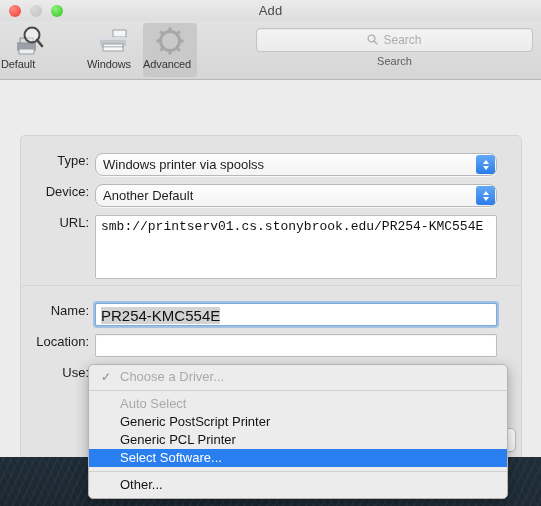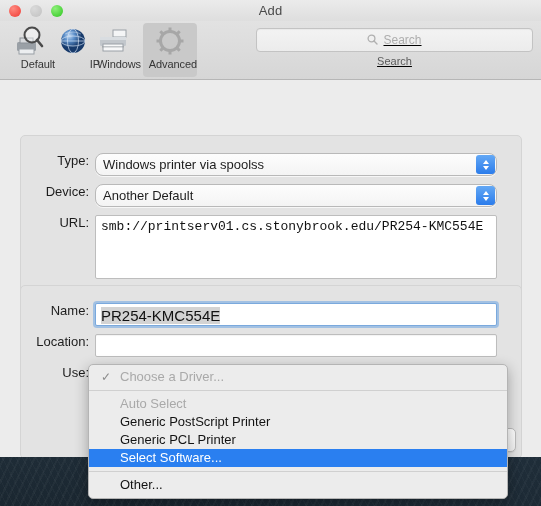--- a/index.html
+++ b/index.html
@@ -72,21 +72,21 @@
     left: 0; top: 21px;
     width: 541px; height: 58px;
     background: linear-gradient(#e2e2e2, #d6d6d6);
     border-bottom: 1px solid #b6b6b6;
   }
   .tb-item {
     position: absolute;
     top: 2px;
     width: 54px; height: 54px;
     border-radius: 4px;
-    text-align: right;
+    text-align: left;
   }
   .tb-item.selected { background: #c9c9c9; }
   .tb-ico {
     height: 34px;
     display: flex;
     align-items: center;
     justify-content: center;
     margin-top: 1px;
   }
   .tb-label {
@@ -94,21 +94,20 @@
     color: #353535;
     margin-top: 0px;
     letter-spacing: -.1px;
   }
 
   
   #search-group {
     position: absolute;
     left: 256px; top: 7px;
     width: 277px;
-    text-decoration: underline;
   }
   #search-field {
     position: relative;
     height: 22px;
     border-radius: 4px;
     background: linear-gradient(#f3f3f3, #ececec);
     border: 1px solid #c3c3c3;
     box-shadow: inset 0 1px 1px rgba(0,0,0,.045);
     display: flex;
     align-items: center;
@@ -303,39 +302,20 @@
           <rect x="9" y="13" width="13" height="5" fill="#d8dadd" stroke="#8b9197" stroke-width="1"></rect>
           <rect x="8" y="24" width="15" height="5" fill="#eceef0" stroke="#9aa0a6" stroke-width="1"></rect>
           <circle cx="21" cy="10" r="7.5" fill="none" stroke="#4a4a4a" stroke-width="2"></circle>
           <circle cx="21" cy="10" r="6" fill="#ffffff" opacity=".45"></circle>
           <line x1="26" y1="15" x2="31" y2="21" stroke="#4a4a4a" stroke-width="2.6" stroke-linecap="round"></line>
         </svg>
       </div>
       <div class="tb-label">Default</div>
     </div>
 
-    <div class="tb-item" style="left:46px;">
-      <div class="tb-ico">
-        <svg width="30" height="30" viewBox="0 0 30 30">
-          <defs>
-            <radialGradient id="gl" cx="35%" cy="28%">
-              <stop offset="0%" stop-color="#bcd6f2"></stop>
-              <stop offset="45%" stop-color="#5b8ec9"></stop>
-              <stop offset="100%" stop-color="#173a6b"></stop>
-            </radialGradient>
-          </defs>
-          <circle cx="15" cy="15" r="12" fill="url(#gl)"></circle>
-          <ellipse cx="15" cy="15" rx="12" ry="5" fill="none" stroke="#d8e6f6" stroke-width=".9" opacity=".75"></ellipse>
-          <ellipse cx="15" cy="15" rx="5.5" ry="12" fill="none" stroke="#d8e6f6" stroke-width=".9" opacity=".75"></ellipse>
-          <line x1="3" y1="15" x2="27" y2="15" stroke="#d8e6f6" stroke-width=".9" opacity=".75"></line>
-          <path d="M7 8 Q15 4 23 8" fill="none" stroke="#ffffff" stroke-width="1" opacity=".35"></path>
-        </svg>
-      </div>
-      <div class="tb-label">IP</div>
-    </div>
 
     <div class="tb-item" style="left:87px;">
       <div class="tb-ico">
         <svg width="36" height="30" viewBox="0 0 36 30">
           <rect x="17" y="4" width="13" height="7" fill="#f4f5f6" stroke="#9aa0a6" stroke-width="1"></rect>
           <rect x="4" y="11" width="26" height="9" rx="1.5" fill="#c2c7cc"></rect>
           <rect x="4" y="11" width="26" height="3" fill="#d9dde1"></rect>
           <rect x="7" y="18" width="20" height="7" fill="#f7f8f9" stroke="#9aa0a6" stroke-width="1"></rect>
           <rect x="6" y="20" width="22" height="1.5" fill="#8b9197" opacity=".5"></rect>
         </svg>

